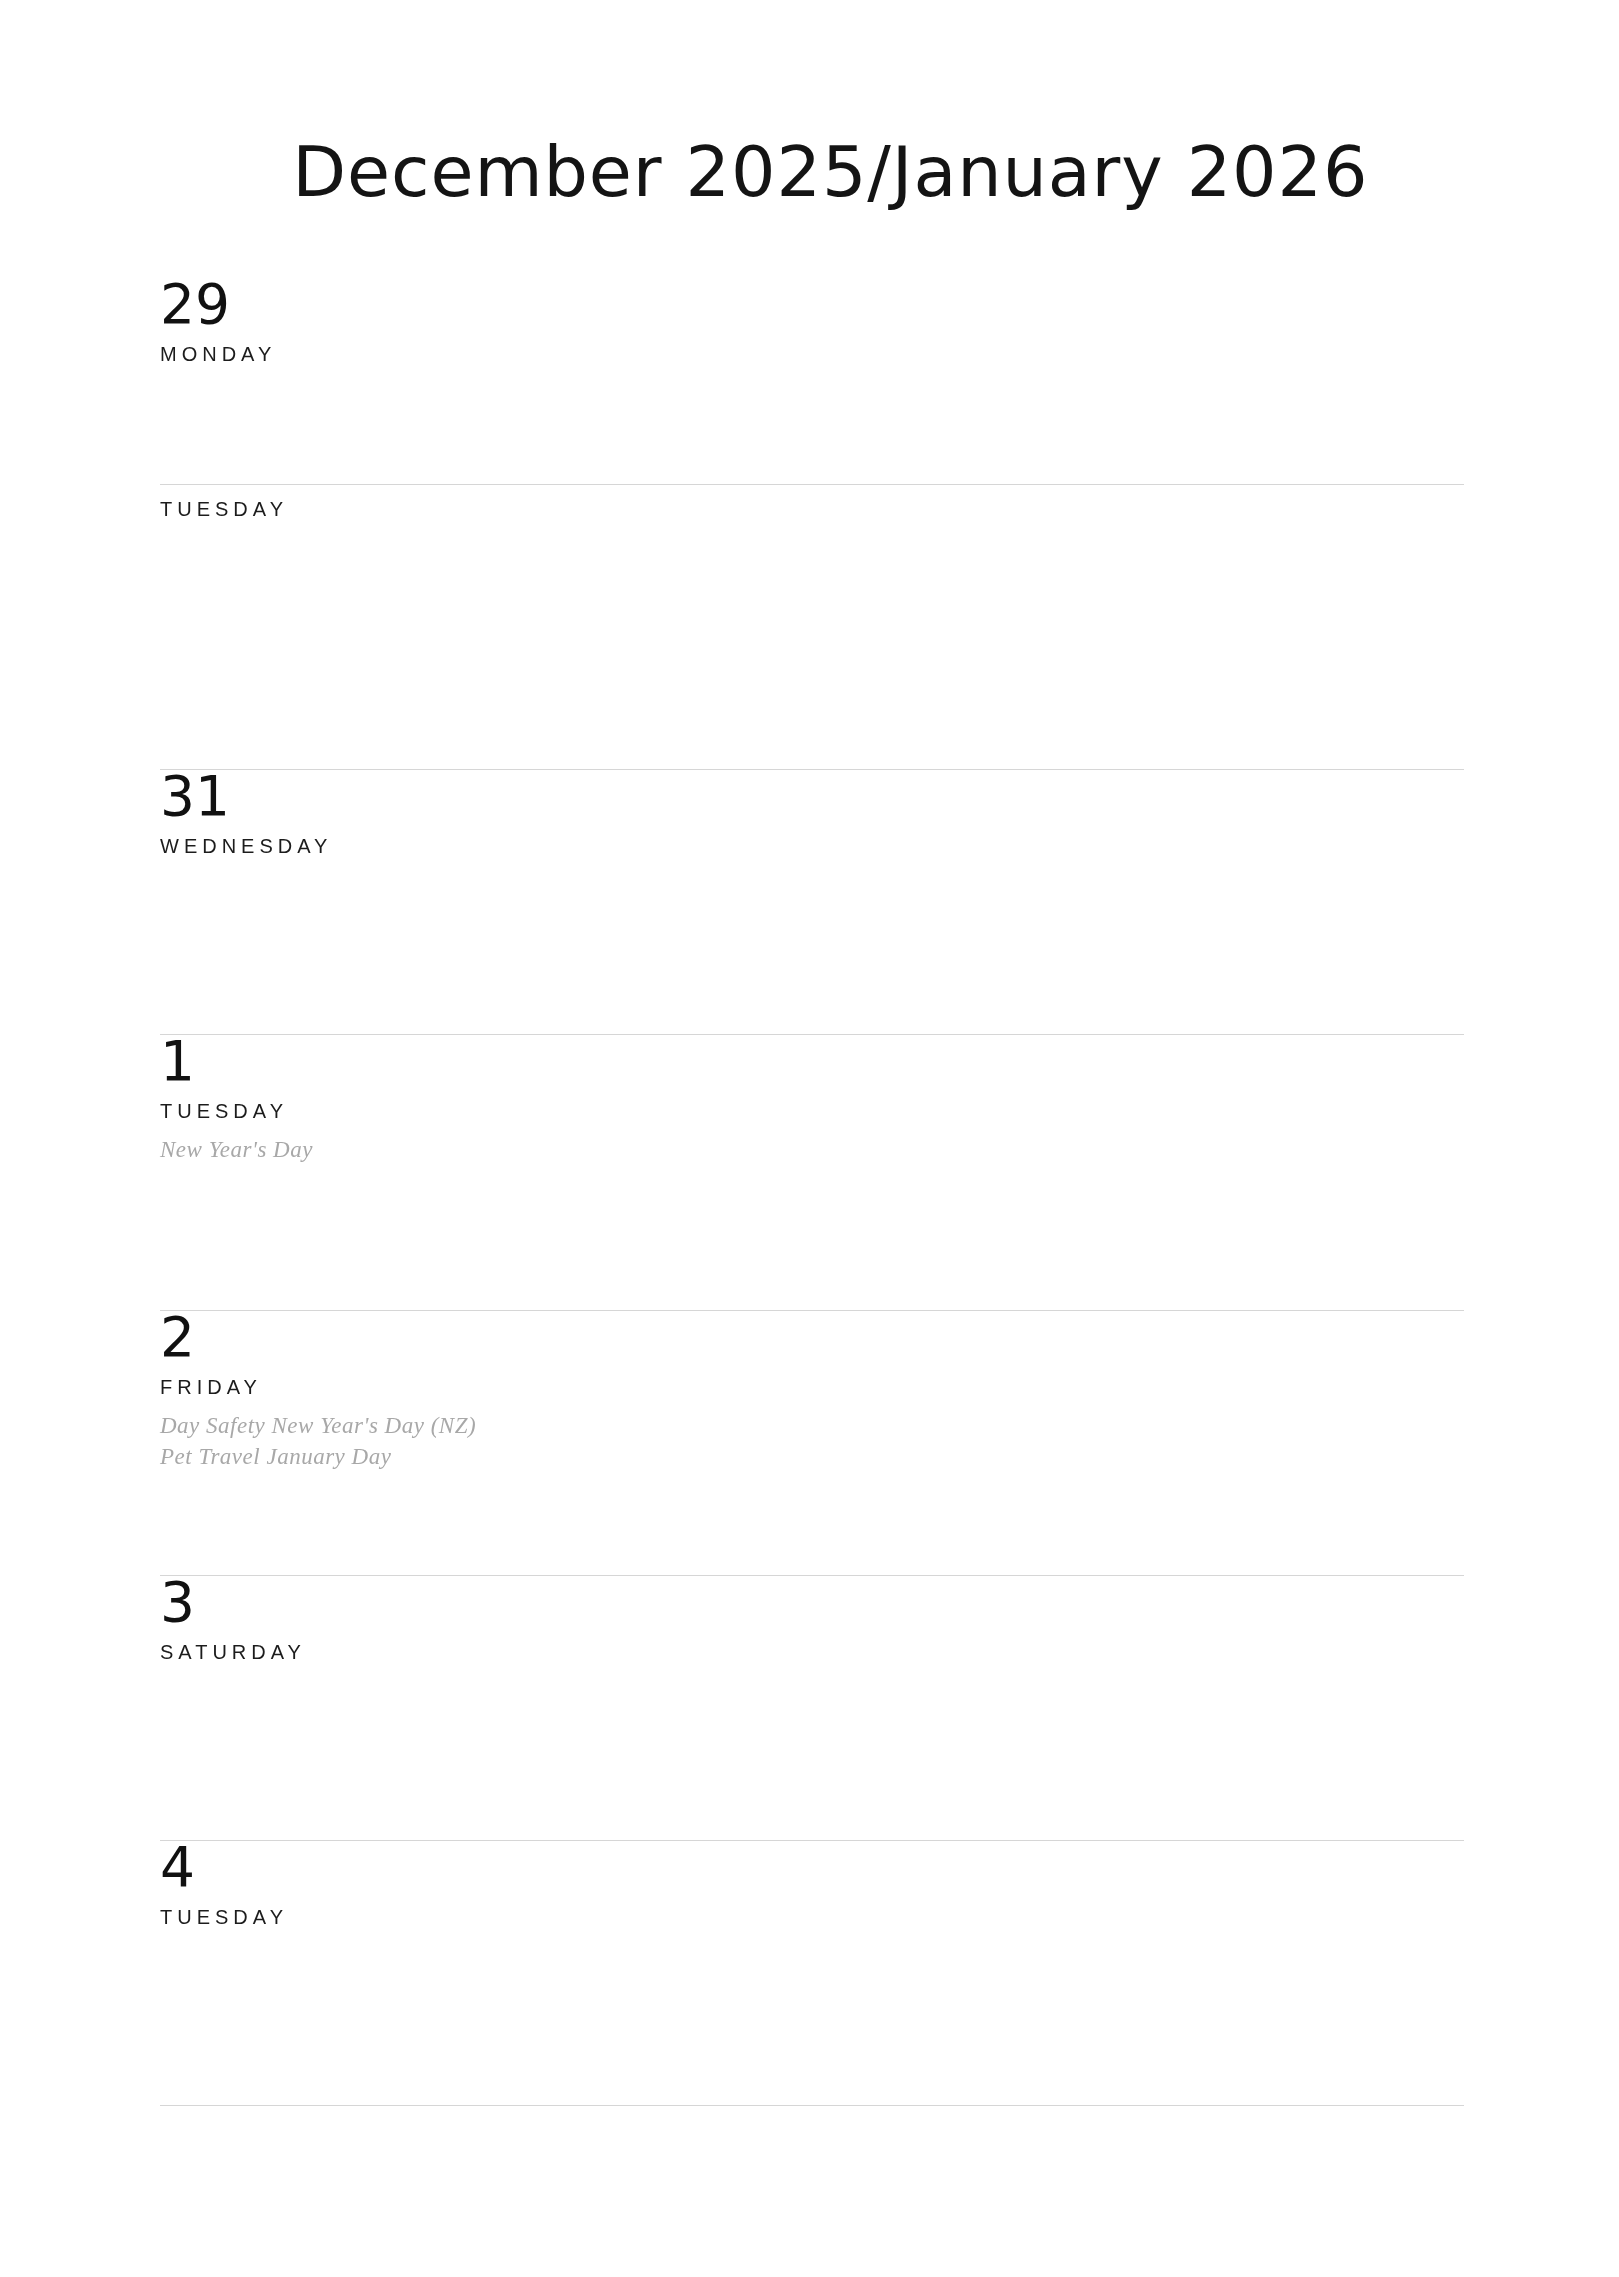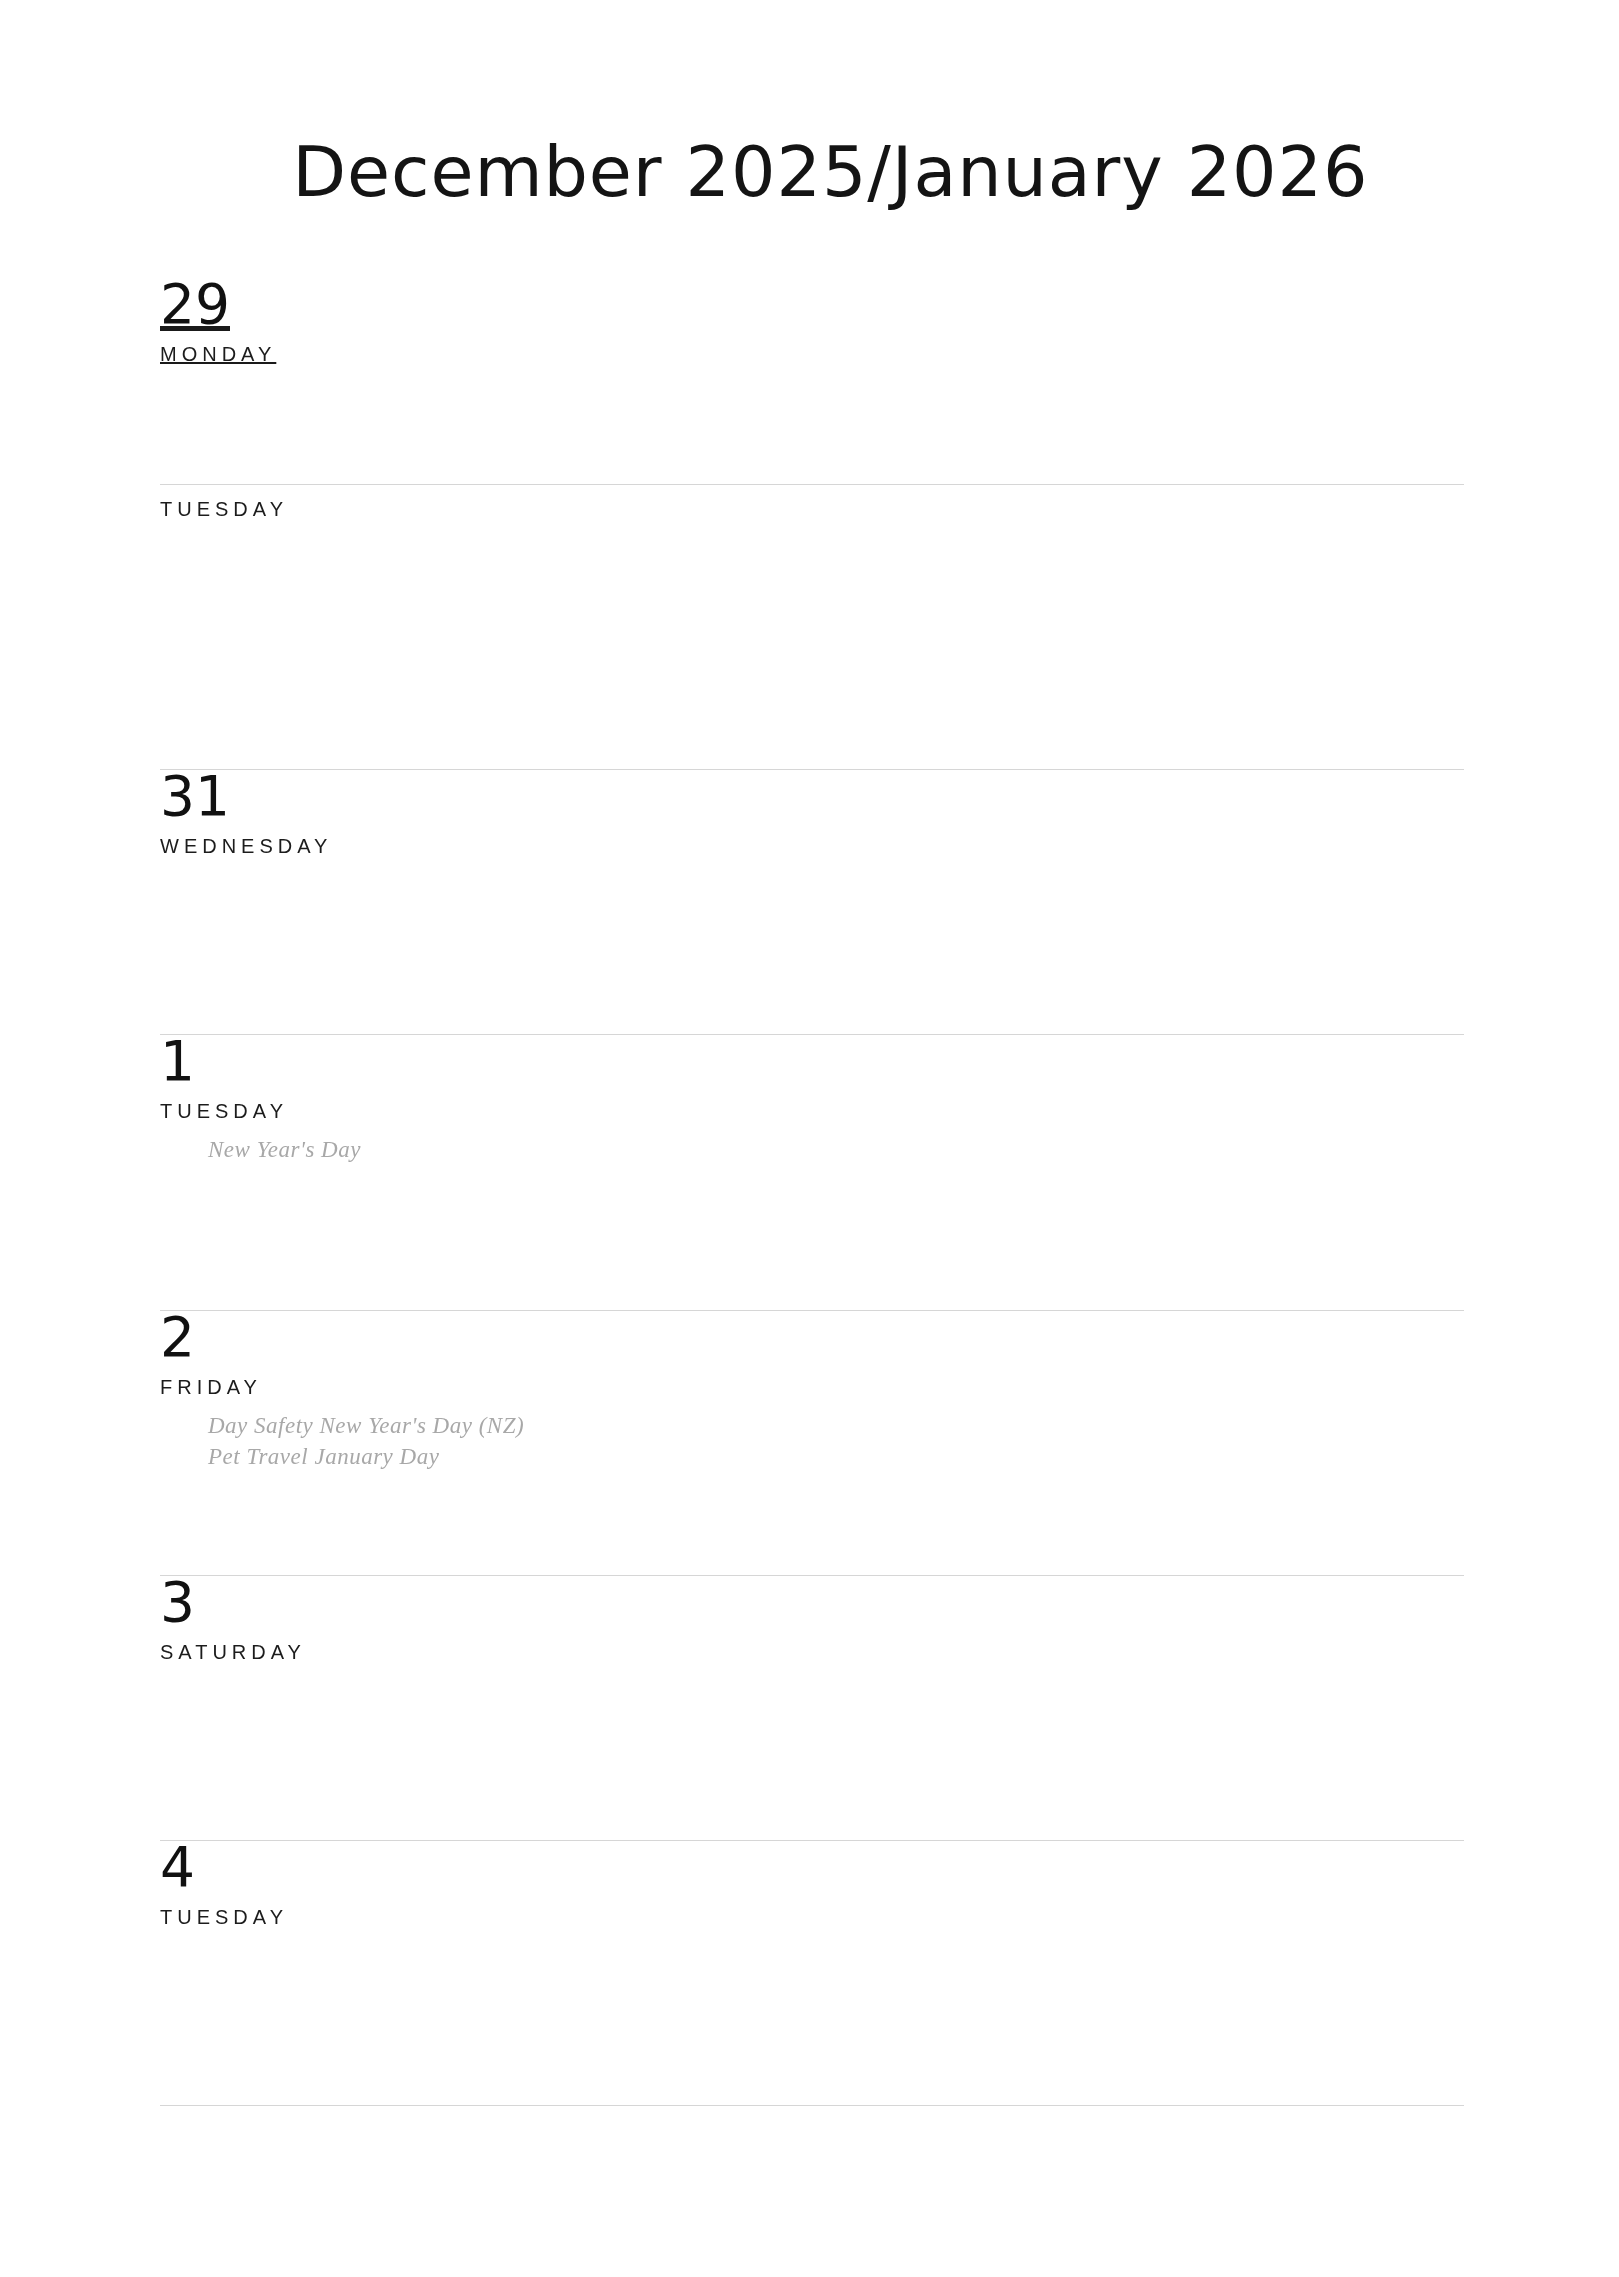--- a/index.html
+++ b/index.html
@@ -64,21 +64,20 @@
     font-family: "Liberation Sans", sans-serif;
     font-size: 20px;
     letter-spacing: 5px;
     color: #1c1c1c;
     margin-top: 12.8px;
     font-weight: 400;
   }
 
   .events {
     margin-top: 11px;
-    margin-left: 48px;
   }
   .event {
     font-family: "Liberation Serif", serif;
     font-style: italic;
     font-size: 23px;
     letter-spacing: 0.5px;
     color: #a8a8a8;
     line-height: 1.35;
   }
 
@@ -87,21 +86,21 @@
   }
 </style>
 </head>
 <body>
 
 <div class="page">
 
   <div class="planner-title">December 2025/January 2026</div>
 
   <div class="days" id="day-list">
-      <div class="day-row" style="height: 207px; text-decoration: underline;">
+      <div class="day-row" style="height: 207px;">
         <div class="day-num">29</div>
         <div class="day-name">MONDAY</div>
         <div class="events"></div>
         <div class="notes-area"></div>
       </div>
       <div class="day-row" style="height: 272px;">
         <div class="day-name">TUESDAY</div>
         <div class="events"></div>
         <div class="notes-area"></div>
       </div>

